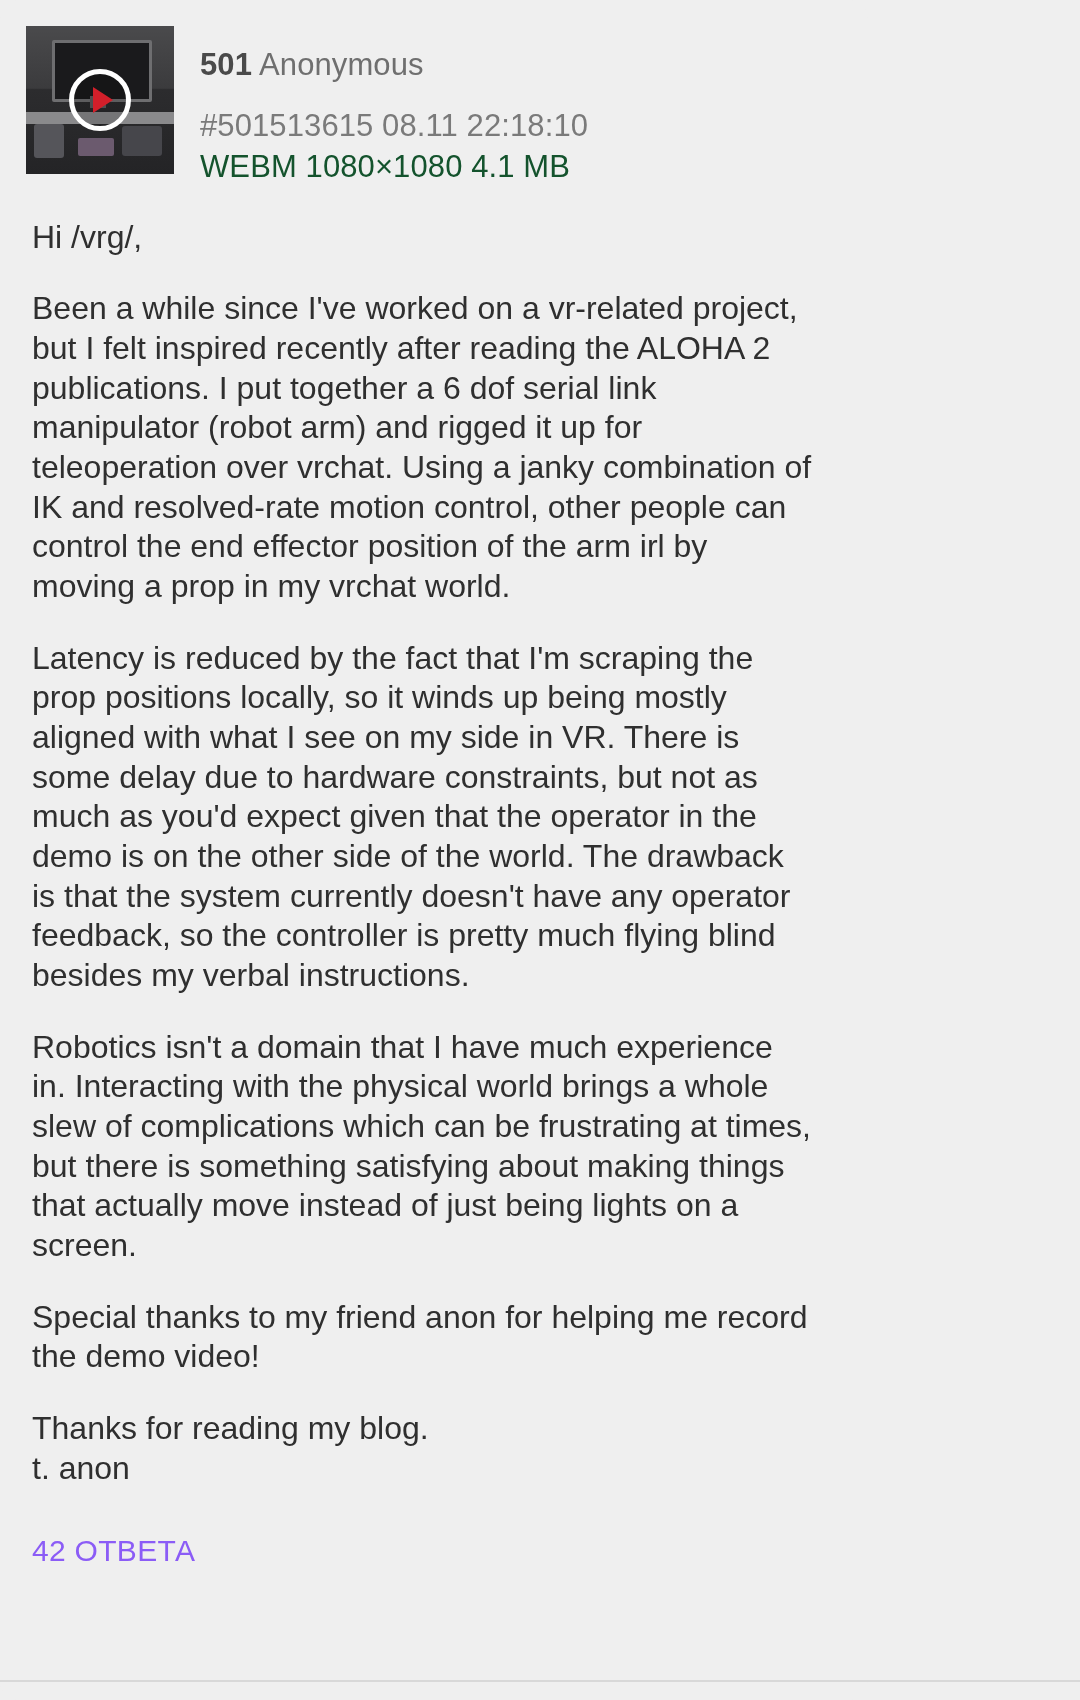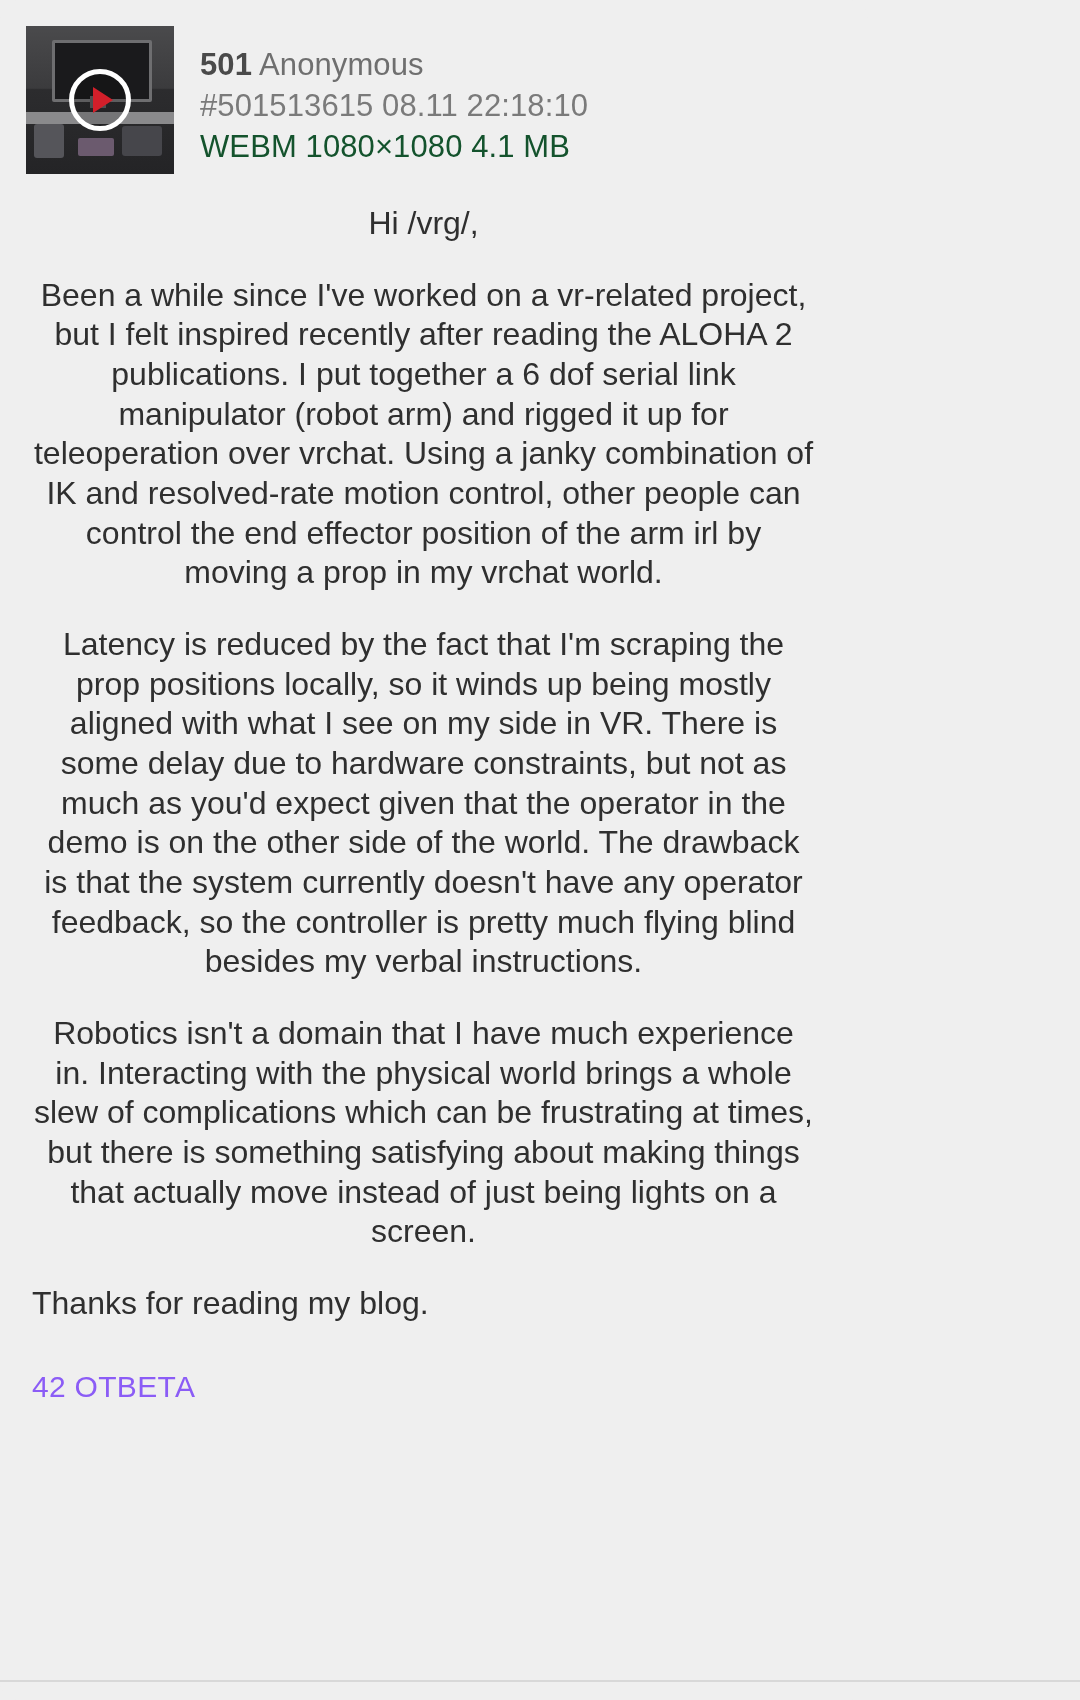--- a/index.html
+++ b/index.html
@@ -151,34 +151,34 @@
   }
   .post-number {
     font-weight: bold;
     color: #4a4a4a;
   }
   .post-name {
     color: #6f6f6f;
   }
   .meta-id {
     color: #7a7a7a;
+    margin-top: 20px;
   }
   .meta-file {
     color: #14532d;
   }
 
   .post-body {
     padding: 30px 32px 0 32px;
     font-size: 32px;
     line-height: 1.24;
     color: #2f2f2f;
   }
   .post-body p {
     margin: 0 5px 32px 0;
-    text-align: center;
   }
   .sig {
     margin: 16px 0 32px 0;
   }
 
   .replies {
     padding: 14px 32px 0 32px;
     font-size: 30px;
     color: #8b5cf6;
     letter-spacing: 0.3px;
@@ -223,22 +223,24 @@
       <div class="meta-line meta-file">WEBM 1080×1080 4.1 MB</div>
     </div>
 
   </div>
 
   <div class="post-body">
     <p>Hi /vrg/,</p>
     <p>Been a while since I've worked on a vr-related project, but I felt inspired recently after reading the ALOHA 2 publications. I put together a 6 dof serial link manipulator (robot arm) and rigged it up for teleoperation over vrchat. Using a janky combination of IK and resolved-rate motion control, other people can control the end effector position of the arm irl by moving a prop in my vrchat world.</p>
     <p>Latency is reduced by the fact that I'm scraping the prop positions locally, so it winds up being mostly aligned with what I see on my side in VR. There is some delay due to hardware constraints, but not as much as you'd expect given that the operator in the demo is on the other side of the world. The drawback is that the system currently doesn't have any operator feedback, so the controller is pretty much flying blind besides my verbal instructions.</p>
     <p>Robotics isn't a domain that I have much experience in. Interacting with the physical world brings a whole slew of complications which can be frustrating at times, but there is something satisfying about making things that actually move instead of just being lights on a screen.</p>
+    <p>Special thanks to my friend anon for helping me record the demo video!</p>
     <div class="sig">
       <div>Thanks for reading my blog.</div>
+      <div>t. anon</div>
     </div>
   </div>
 
   <div class="replies">42 ОТВЕТА</div>
 
   <div class="bottom-rule"></div>
 
 </div>
 
 </body></html>

